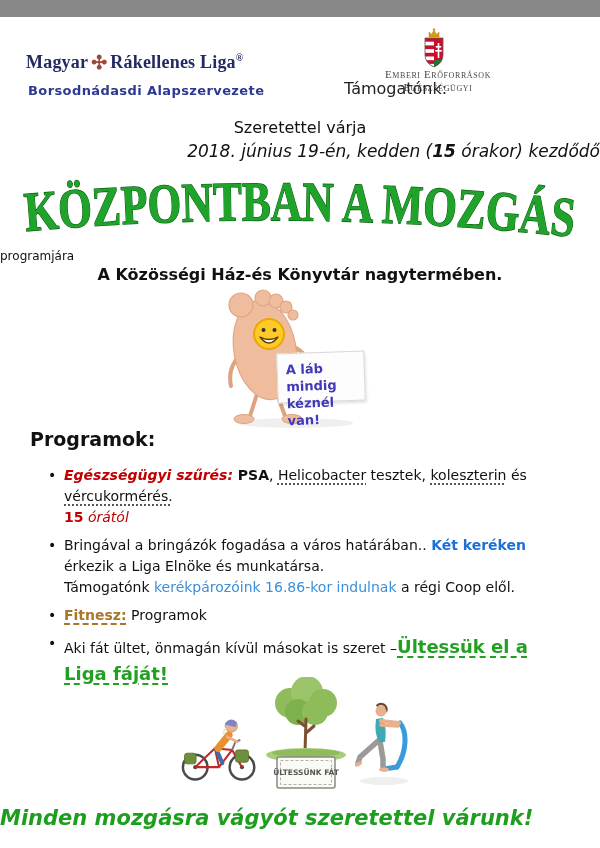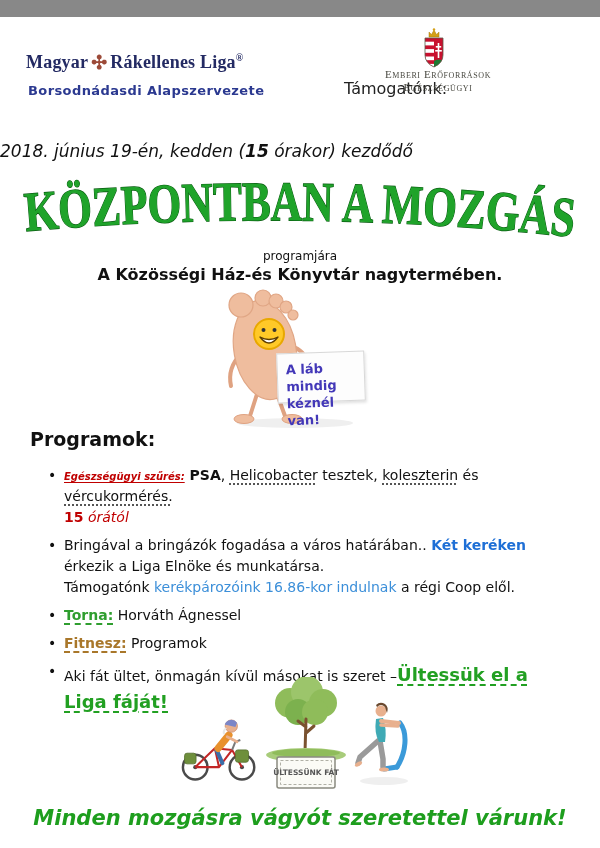--- a/index.html
+++ b/index.html
@@ -13,53 +13,53 @@
   .logo-flower{color:#9c4a38;font-size:19px;margin:0 3px;vertical-align:-1px;}
   .logo-reg{font-size:10px;vertical-align:7px;}
   .org-line{position:absolute;left:28px;top:66px;font-size:13px;font-weight:bold;color:#2b3990;letter-spacing:.4px;}
   .supporter-label{position:absolute;left:344px;top:62px;font-size:16px;color:#222;}
   .arms{position:absolute;left:420px;top:10px;}
   .ministry{position:absolute;left:368px;top:51px;width:140px;text-align:center;
     font-family:"Liberation Serif",serif;font-variant:small-caps;font-size:11px;
     line-height:1.15;color:#4a4a42;letter-spacing:.6px;}
   
   .intro1{position:absolute;left:0;top:101px;width:600px;text-align:center;font-size:16px;color:#111;}
-  .intro2{position:absolute;left:0;top:124px;width:600px;text-align:left;font-size:17px;font-style:italic;color:#111;}
+  .intro2{position:absolute;left:0;top:124px;width:600px;text-align:right;font-size:17px;font-style:italic;color:#111;}
   .intro2 b{font-style:italic;}
   
   .title-svg{position:absolute;left:18px;top:150px;}
   .title-svg text{font-family:"Liberation Serif",serif;font-weight:bold;
     fill:#1fa32a;stroke:#0a5c12;stroke-width:1.3px;paint-order:stroke fill;}
-  .suffix{position:absolute;left:0;top:232px;width:600px;text-align:center;font-size:12px;color:#111;}
+  .suffix{position:absolute;left:0;top:232px;width:600px;text-align:left;font-size:12px;color:#111;}
   .venue{position:absolute;left:0;top:248px;width:600px;text-align:center;font-size:16px;font-weight:bold;color:#111;}
   
   .mascot{position:absolute;left:205px;top:271px;width:190px;height:142px;}
   .mascot svg{position:absolute;left:0;top:0;}
   .sign{position:absolute;left:72px;top:64px;width:88px;height:50px;background:#fdfdfd;
     border:1px solid #d8d8d8;box-shadow:1px 2px 3px rgba(0,0,0,.12);transform:rotate(-2deg);
     font-size:13px;font-weight:bold;color:#4338b8;line-height:1.3;padding:8px 0 0 8px;box-sizing:border-box;}
   
   .prog-head{position:absolute;left:30px;top:411px;font-size:19px;font-weight:bold;color:#111;}
   .bullets{position:absolute;left:46px;top:448px;width:528px;font-size:14px;line-height:1.5;color:#111;}
   .li{position:relative;padding-left:18px;margin-bottom:7px;}
   .li::before{content:"•";position:absolute;left:2px;top:0;font-size:14px;color:#111;}
-  .b1-label{color:#c00000;font-weight:bold;font-style:italic;font-size:10px;
-    text-decoration:underline;text-decoration-color:#c00000;text-underline-offset:2px;}
+  .b1-label{color:#c00000;font-weight:bold;font-style:italic;font-size:14px;
+    text-decoration-color:#c00000;text-underline-offset:2px;}
   .red-b{color:#c00000;font-weight:bold;}
   .red-i{color:#c00000;font-style:italic;}
   .spell{text-decoration:underline dotted #555;text-decoration-thickness:2px;text-underline-offset:3px;}
   .bold{font-weight:bold;}
   .blue-b{color:#1e6fd6;font-weight:bold;}
   .lblue{color:#3c8fd9;}
   .torna{color:#2f9e2f;font-weight:bold;text-decoration:underline dashed #2f9e2f;text-decoration-thickness:2px;text-underline-offset:3px;}
   .fitnesz{color:#a9772a;font-weight:bold;text-decoration:underline dashed #a9772a;text-decoration-thickness:2px;text-underline-offset:3px;}
   .liga{color:#22a022;font-weight:bold;font-size:18px;text-decoration:underline dashed #22a022;text-decoration-thickness:2px;text-underline-offset:3px;}
   
   .pic{position:absolute;}
-  .closing{position:absolute;left:0;top:789px;width:600px;text-align:center;
+  .closing{position:absolute;left:0;top:789px;width:600px;text-align:left;
     font-size:21px;font-weight:bold;font-style:italic;color:#1e9e1e;}
 </style>
 </head>
 <body>
 
 <div id="flyer">
 
   <div class="logo-line">
     <span>Magyar</span><span class="logo-flower">✣</span><span>Rákellenes Liga</span><span class="logo-reg">®</span>
   </div>
@@ -88,20 +88,21 @@
       <rect x="15.8" y="19" width="5.4" height="1.6" fill="#fff"></rect>
       <rect x="15.2" y="23" width="6.6" height="1.6" fill="#fff"></rect>
     </g>
     <path d="M5 11 h18 v17 q0 8 -9 12 q-9 -4 -9 -12 Z" fill="none" stroke="#5a5a4a" stroke-width=".8"></path>
   </svg>
   <div class="ministry">
     <div>Emberi Erőforrások</div>
     <div>Egészségügyi</div>
   </div>
 
+  <div class="intro1">Szeretettel várja</div>
   <div class="intro2">
     <span>2018. június 19-én, kedden (</span><b>15</b><span> órakor) kezdődő</span>
   </div>
 
   <svg class="title-svg" width="564" height="84" viewBox="0 0 564 84">
     <path id="titleArc" d="M 8 64 Q 282 40 556 70" fill="none"></path>
     <text font-size="56" textLength="548" lengthAdjust="spacingAndGlyphs">
       <textPath href="#titleArc">KÖZPONTBAN A MOZGÁS</textPath>
     </text>
   </svg>
@@ -147,23 +148,20 @@
     <div class="li">
       <span class="b1-label">Egészségügyi szűrés:</span><span class="bold"> PSA</span><span>, </span><span class="spell">Helicobacter</span><span> tesztek, </span><span class="spell">koleszterin</span><span> és </span><span class="spell">vércukormérés.</span>
       <div><span class="red-b">15</span><span class="red-i"> órától</span></div>
     </div>
 
     <div class="li">
       <span>Bringával  a bringázók fogadása a város határában.. </span><span class="blue-b">Két keréken</span><span> érkezik a Liga Elnöke és munkatársa.</span>
       <div><span>Támogatónk </span><span class="lblue">kerékpározóink 16.86-kor indulnak</span><span> a régi Coop elől.</span></div>
     </div>
 
-    <div class="li">
-      <span class="torna">Torna:</span><span> Horváth Ágnessel</span>
-    </div>
 
     <div class="li">
       <span class="fitnesz">Fitnesz:</span><span> Programok</span>
     </div>
 
     <div class="li">
       <span>Aki fát ültet, önmagán kívül másokat is szeret –</span><span class="liga">Ültessük el a Liga fáját!</span>
     </div>
   </div>
 

